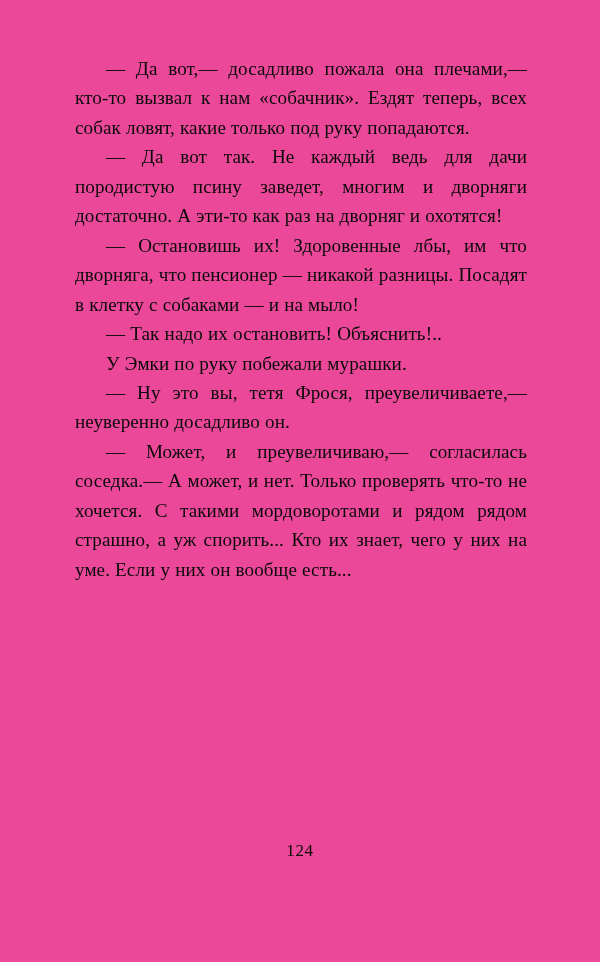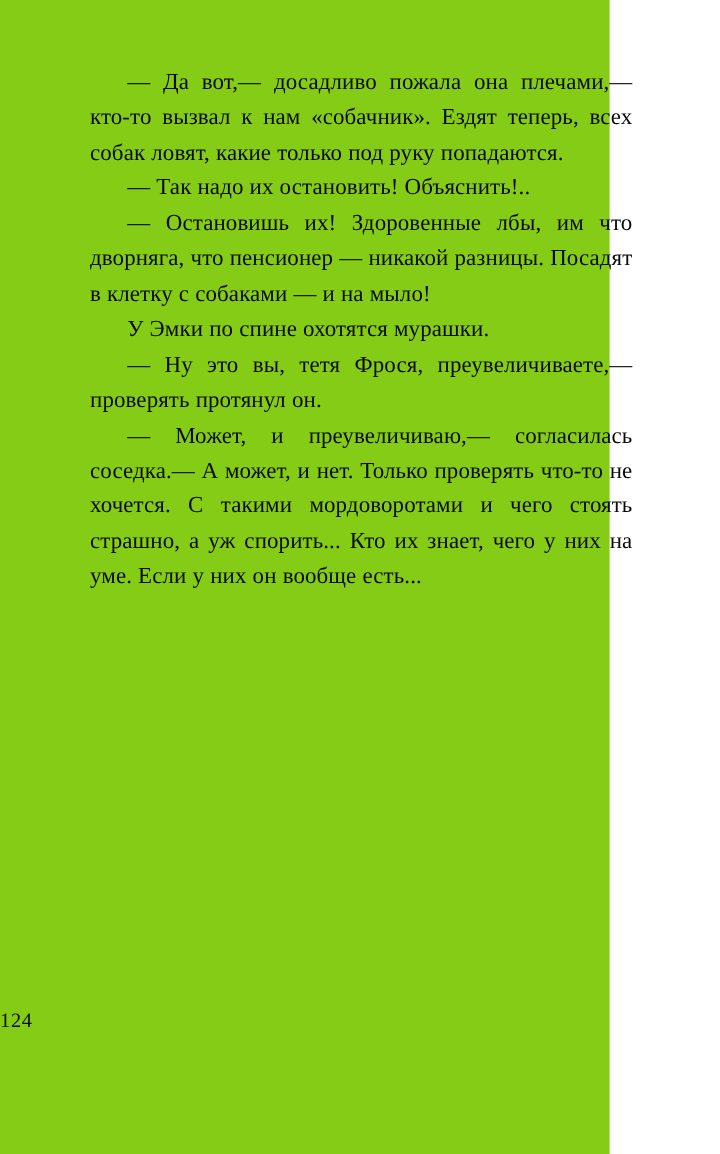--- a/index.html
+++ b/index.html
@@ -14,23 +14,23 @@
     overflow: hidden;
     font-family: "Liberation Serif", "DejaVu Serif", serif;
     color: #0a0a0a;
     -webkit-font-smoothing: none;
   }
 
   #page {
     position: absolute;
     left: 0;
     top: 0;
-    width: 508px;
+    width: 600px;
     height: 962px;
-    background: #84cc16;
+    background: #ec4899;
   }
 
   #text-column {
     position: absolute;
     left: 75px;
     top: 54px;
     width: 452px;
   }
 
   .para {
@@ -48,36 +48,37 @@
   }
 
   
   .para { text-align-last: left; }
 
   #folio {
     position: absolute;
     left: 0;
     top: 840px;
     width: 600px;
-    text-align: left;
+    text-align: center;
     font-size: 17px;
     line-height: 22px;
     letter-spacing: 0.6px;
     font-family: "Liberation Serif", "DejaVu Serif", serif;
   }
 </style>
 </head>
 <body>
 
 <div id="page">
 
   <div id="text-column">
     <p class="para">— Да вот,— досадливо пожала она плечами,— кто-то вызвал к нам «собачник». Ездят теперь, всех собак ловят, какие только под руку попадаются.</p>
+    <p class="para">— Да вот так. Не каждый ведь для дачи породистую псину заведет, многим и дворняги достаточно. А эти-то как раз на дворняг и охотятся!</p>
+    <p class="para">— Остановишь их! Здоровенные лбы, им что дворняга, что пенсионер — никакой разницы. Посадят в клетку с собаками — и на мыло!</p>
     <p class="para">— Так надо их остановить! Объяснить!..</p>
-    <p class="para">— Остановишь их! Здоровенные лбы, им что дворняга, что пенсионер — никакой разницы. Посадят в клетку с собаками — и на мыло!</p>
-    <p class="para">У Эмки по спине охотятся мурашки.</p>
-    <p class="para">— Ну это вы, тетя Фрося, преувеличиваете,— проверять протянул он.</p>
-    <p class="para">— Может, и преувеличиваю,— согласилась соседка.— А может, и нет. Только проверять что-то не хочется. С такими мордоворотами и чего стоять страшно, а уж спорить... Кто их знает, чего у них на уме. Если у них он вообще есть...</p>
+    <p class="para">У Эмки по руку побежали мурашки.</p>
+    <p class="para">— Ну это вы, тетя Фрося, преувеличиваете,— неуверенно досадливо он.</p>
+    <p class="para">— Может, и преувеличиваю,— согласилась соседка.— А может, и нет. Только проверять что-то не хочется. С такими мордоворотами и рядом рядом страшно, а уж спорить... Кто их знает, чего у них на уме. Если у них он вообще есть...</p>
   </div>
 
   <div id="folio">124</div>
 
 </div>
 
 </body></html>

